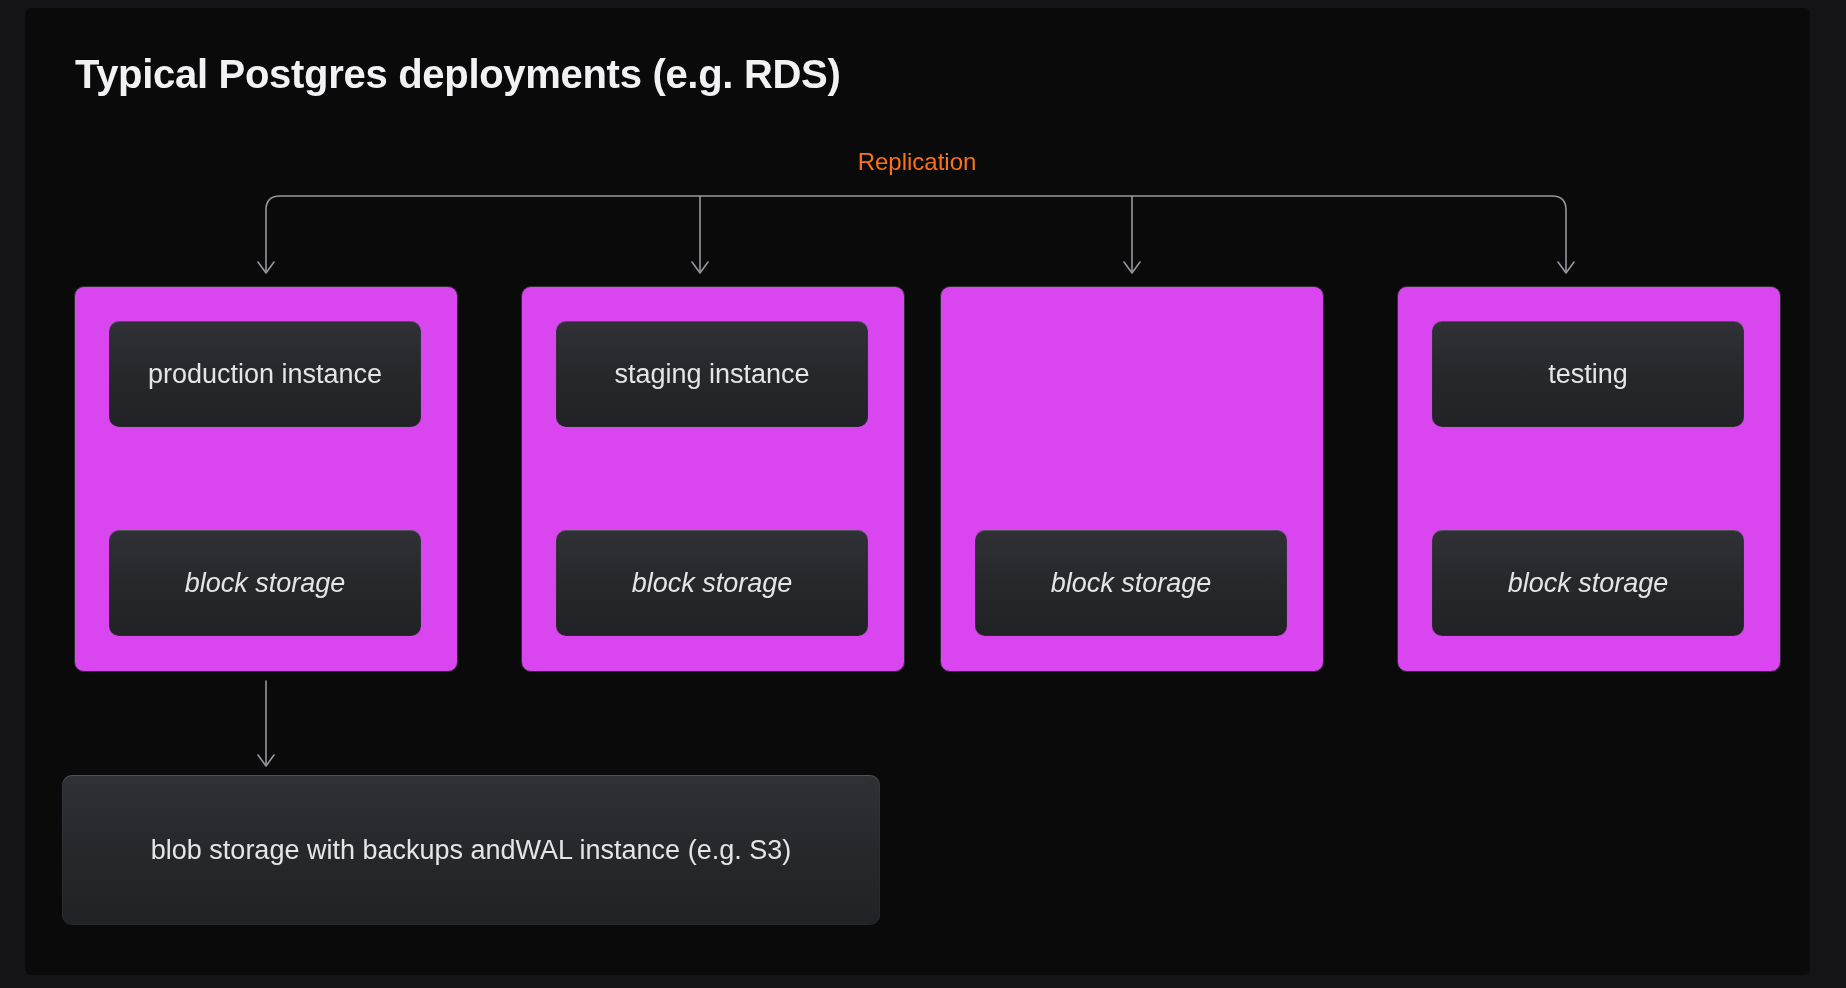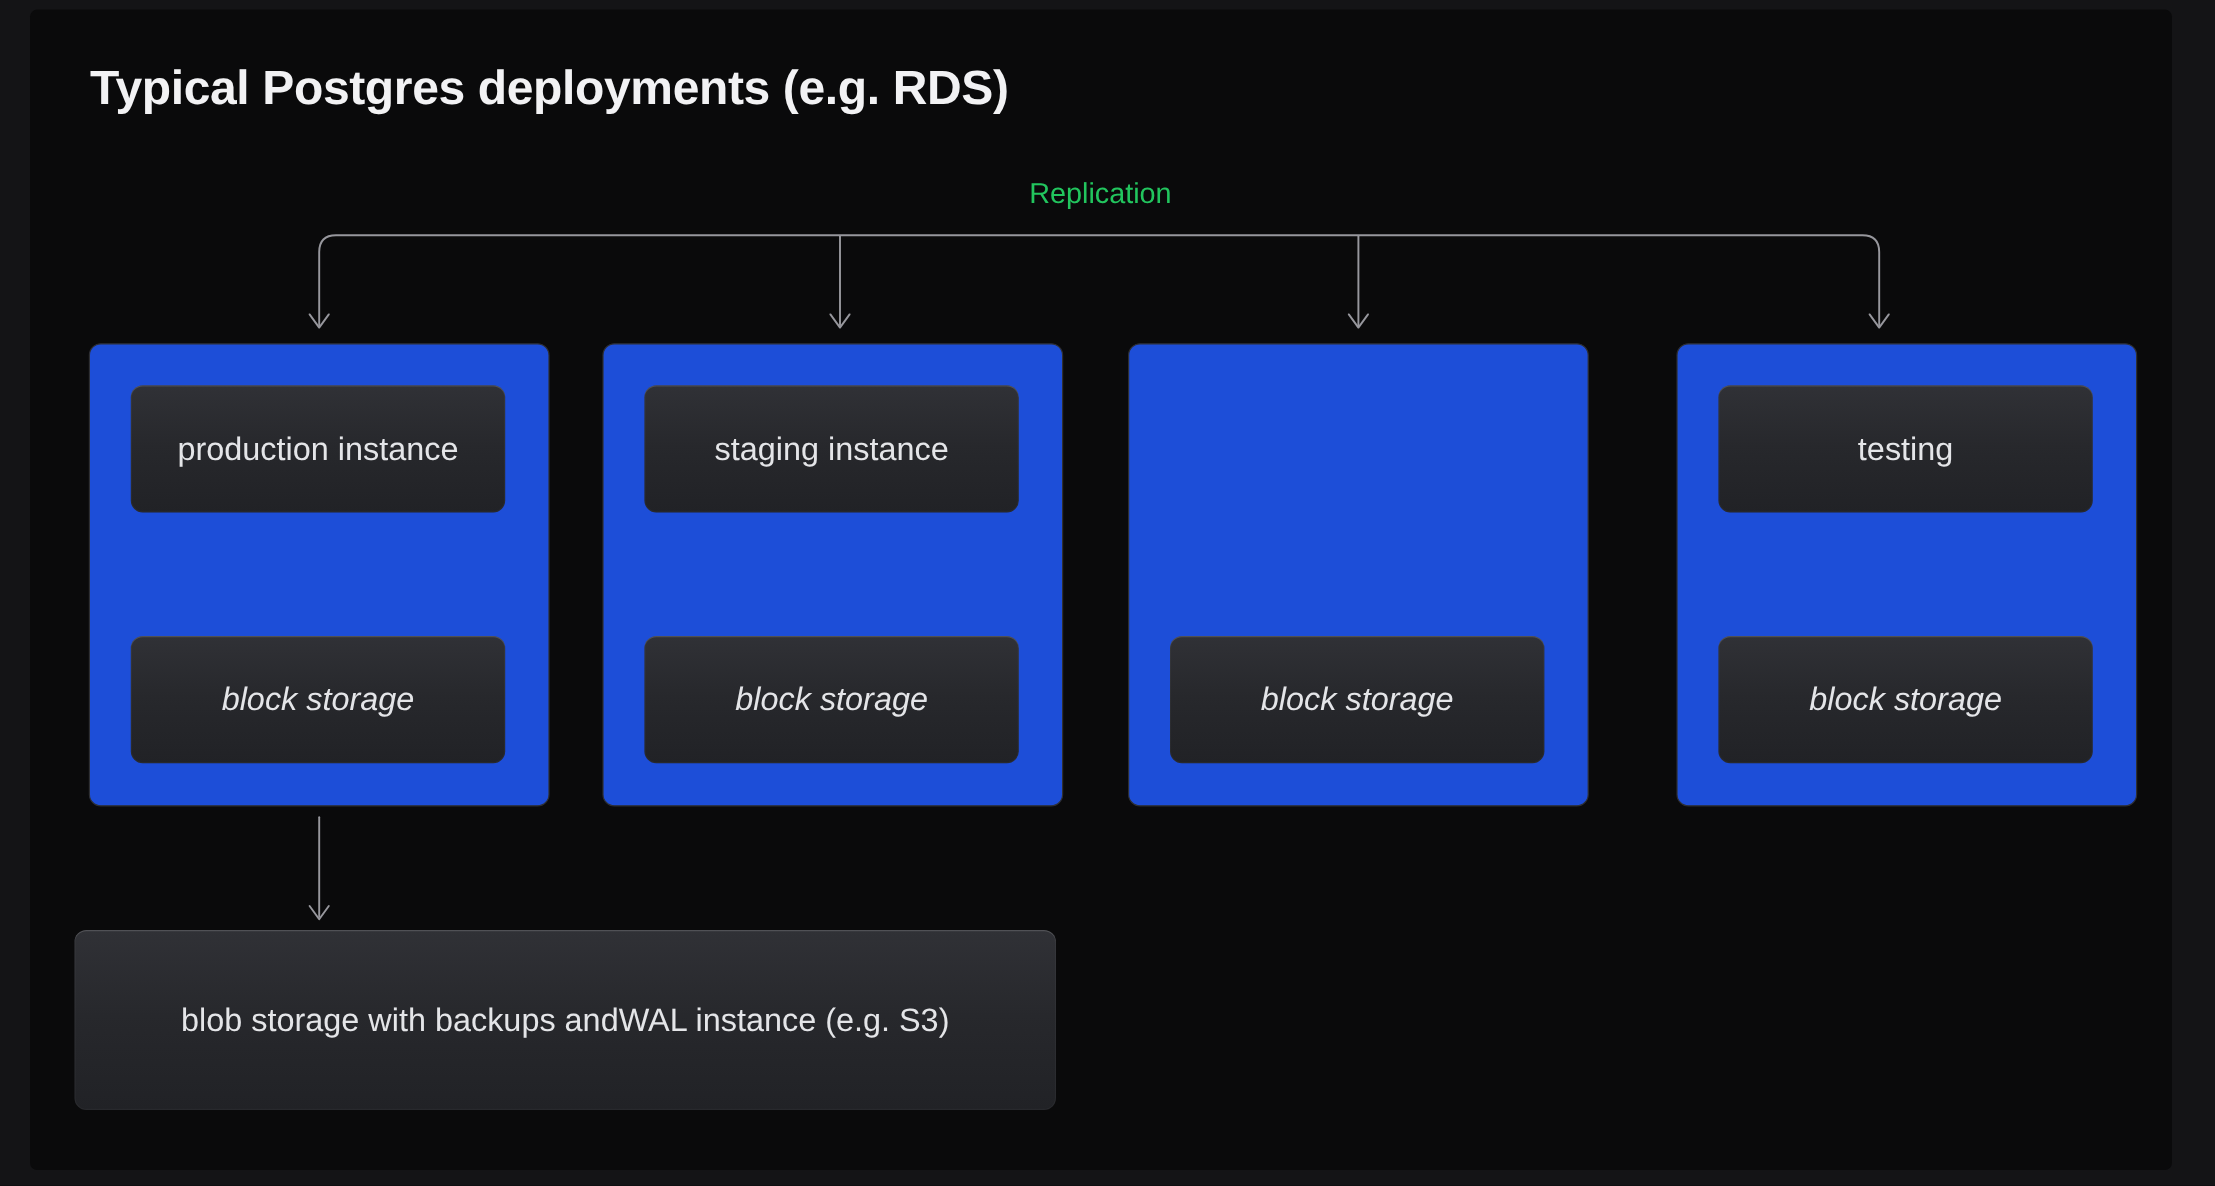--- a/index.html
+++ b/index.html
@@ -28,21 +28,21 @@
     font-weight: bold;
     letter-spacing: -0.3px;
     color: #f2f2f4;
     white-space: nowrap;
   }
   .replication-label {
     position: absolute;
     left: 917px; top: 148px;
     transform: translateX(-50%);
     font-size: 24px;
-    color: #22c55e;
+    color: #f97316;
     white-space: nowrap;
   }
   .connectors {
     position: absolute;
     left: 0; top: 0;
     width: 1846px; height: 988px;
     pointer-events: none;
   }
   .connectors path, .connectors polyline, .connectors line {
     stroke: #97979d;
@@ -50,24 +50,24 @@
     fill: none;
     stroke-linecap: round;
     stroke-linejoin: round;
   }
   .column {
     position: absolute;
     top: 286px;
     width: 384px; height: 386px;
     border: 1.5px solid #2e2f33;
     border-radius: 10px;
-    background: #1d4ed8;
+    background: #d946ef;
   }
   .column.c0 { left: 74px; }
-  .column.c1 { left: 502px; }
+  .column.c1 { left: 521px; }
   .column.c2 { left: 940px; }
   .column.c3 { left: 1374px; margin-left: 23px; }
   .node {
     position: absolute;
     border-radius: 10px;
     background: linear-gradient(180deg, #303136 0%, #27282c 48%, #212226 100%);
     box-shadow: inset 0 1px 0 rgba(255,255,255,0.13), inset 0 0 0 1px rgba(255,255,255,0.035);
     display: flex;
     align-items: center;
     justify-content: center;

